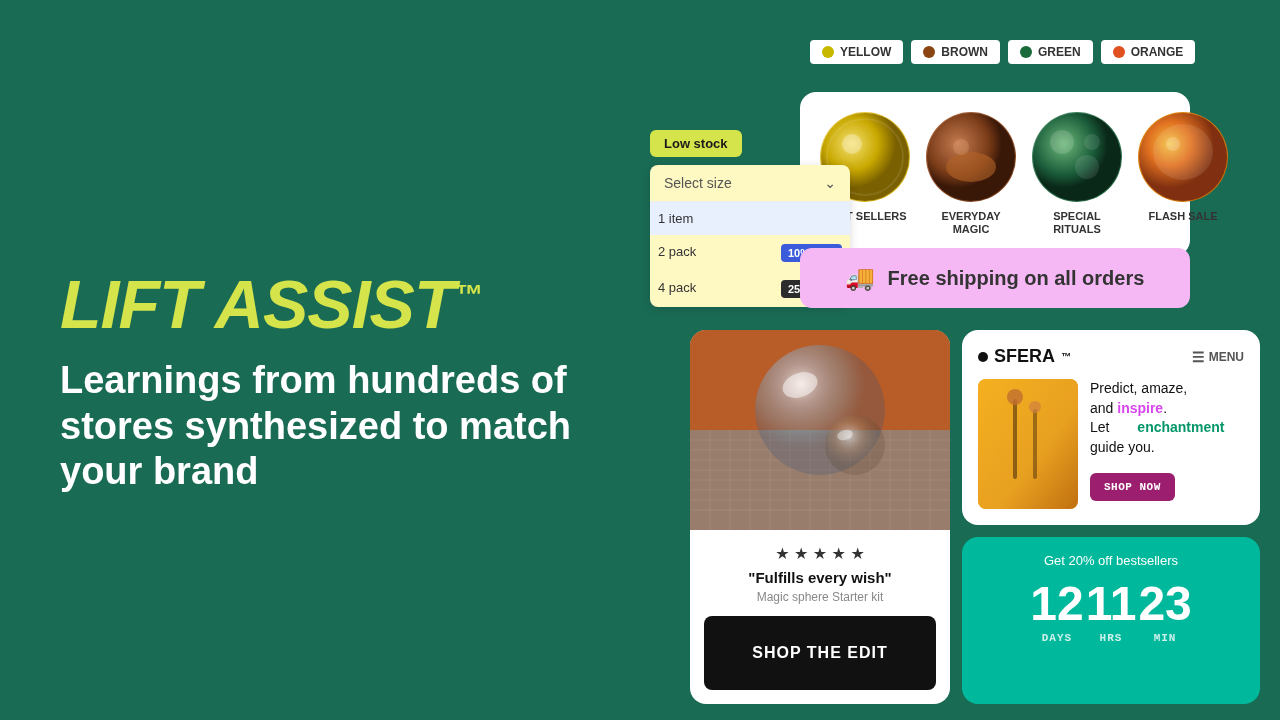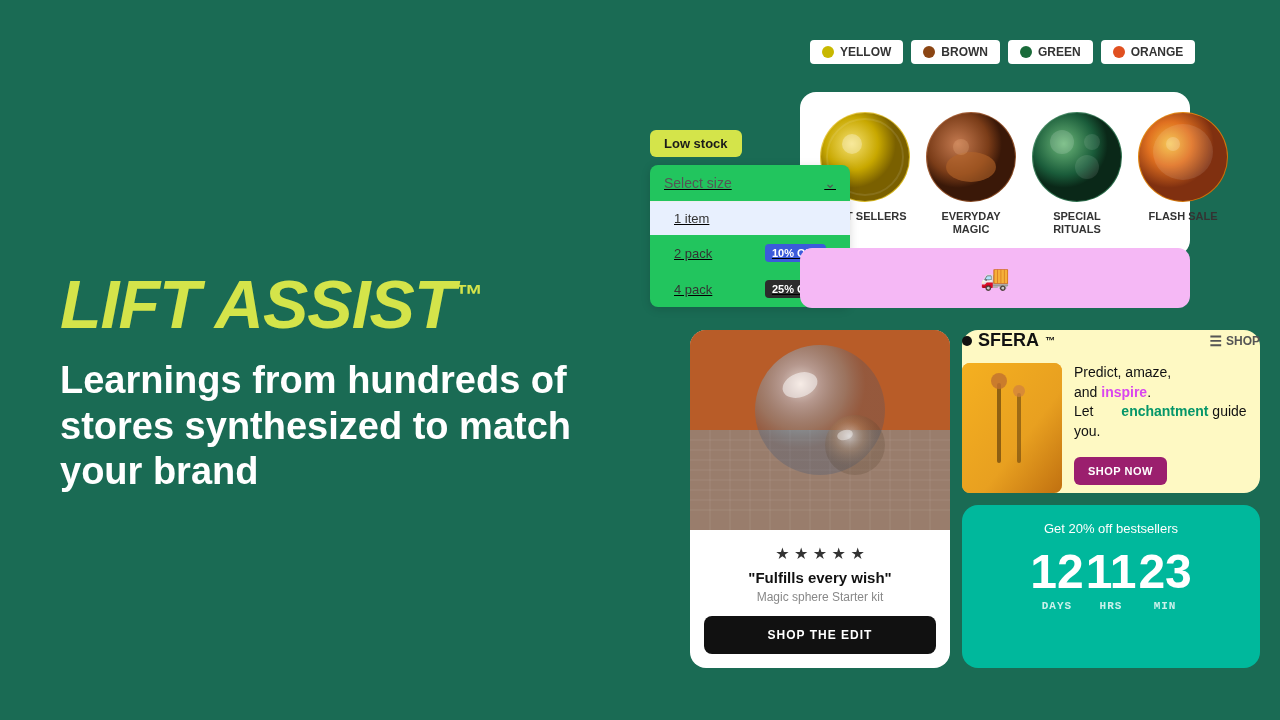--- a/index.html
+++ b/index.html
@@ -120,43 +120,42 @@
       color: #1a1a1a;
       font-size: 13px;
       font-weight: 700;
       padding: 6px 14px;
       border-radius: 6px;
       display: inline-block;
       margin-bottom: 8px;
     }
 
     .size-dropdown {
-      background: #22c55e;
+      background: #fef9c3;
       border-radius: 8px;
       overflow: hidden;
       box-shadow: 0 2px 10px rgba(0,0,0,0.15);
-      text-decoration: underline;
     }
 
     .size-dropdown-header {
       display: flex;
       justify-content: space-between;
       align-items: center;
       padding: 10px 14px;
       font-size: 14px;
       color: #555;
       border-bottom: 1px solid #eee;
       cursor: pointer;
     }
 
     .size-option {
       display: flex;
       justify-content: space-between;
-      align-items: center;
-      padding: 9px 24px;
+      align-items: flex-start;
+      padding: 9px 8px;
       font-size: 13px;
       cursor: pointer;
     }
 
     .size-option.selected {
       background: #e8f0fe;
     }
 
     .size-option-label {
       color: #333;
@@ -241,32 +240,33 @@
       font-size: 12px;
       color: #888;
       margin-bottom: 12px;
     }
 
     .shop-button {
       background: #111;
       color: white;
       border: none;
       border-radius: 8px;
-      padding: 12px 0;
+      padding: 28px 0;
       width: 100%;
-      font-size: 12px;
+      font-size: 16px;
       font-weight: 700;
       letter-spacing: 1px;
       cursor: pointer;
     }
 
     
     .sfera-card {
-      background: #fef9c3;
+      background: #ffffff;
       border-radius: 16px;
+      padding: 16px;
       flex: 1;
     }
 
     .sfera-header {
       display: flex;
       justify-content: space-between;
       align-items: center;
       margin-bottom: 12px;
     }
 
@@ -344,20 +344,21 @@
       background: #9b1f6e;
       color: white;
       border: none;
       border-radius: 6px;
       padding: 8px 14px;
       font-size: 11px;
       font-weight: 700;
       letter-spacing: 0.5px;
       cursor: pointer;
       margin-top: 8px;
+      font-family: Liberation Mono, monospace;
     }
 
     
     .countdown-card {
       background: #00b89c;
       border-radius: 16px;
       padding: 16px;
       flex: 1;
       display: flex;
       flex-direction: column;
@@ -524,20 +525,21 @@
     </div>
     <div class="size-option">
       <span class="size-option-label">4 pack</span>
       <span class="discount-badge discount-dark">25% OFF</span>
     </div>
   </div>
 </div>
 
 <div class="shipping-banner" style="position:absolute; top:248px; left:800px; width:390px;">
   <span class="shipping-icon">🚚</span>
+  <span class="shipping-text">Free shipping on all orders</span>
 </div>
 
 <div class="bottom-row" style="position:absolute; top:330px; left:690px; width:570px;">
 
   <div class="product-card">
     <div class="product-image-area">
       <svg width="260" height="200" viewBox="0 0 260 200">
 
         <rect width="260" height="200" fill="#b85c28"></rect>
 
@@ -600,21 +602,21 @@
 
     <div class="sfera-card">
       <div class="sfera-header">
         <div class="sfera-logo">
           <span class="sfera-logo-dot"></span>
           <span>SFERA</span>
             <span class="sfera-tm">™</span>
         </div>
         <div class="sfera-menu">
           <span style="font-size:14px;">☰</span>
-          <span>SHOP</span>
+          <span>MENU</span>
         </div>
       </div>
       <div class="sfera-content">
         <div class="sfera-product-img">
           <svg width="100" height="130" viewBox="0 0 100 130">
             <rect width="100" height="130" fill="url(#sfera-grad)"></rect>
             <defs>
               <linearGradient id="sfera-grad" x1="0" y1="0" x2="1" y2="1">
                 <stop offset="0%" stop-color="#f5b020"></stop>
                 <stop offset="60%" stop-color="#e8a020"></stop>

